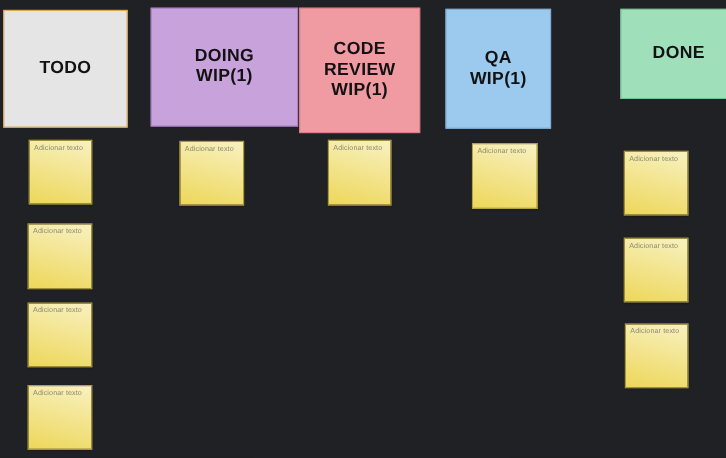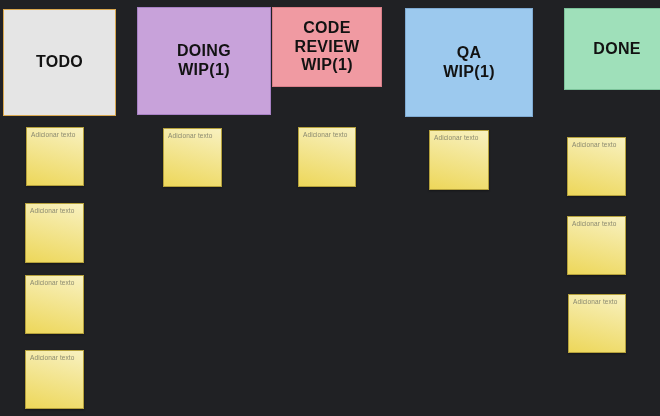--- a/index.html
+++ b/index.html
@@ -67,29 +67,29 @@
     <div class="sticky-note" style="left: 25px; top: 350px; width: 59px; height: 59px; background: linear-gradient(195deg, rgb(248, 241, 192) 0%, rgb(237, 215, 90) 100%); border-color: rgb(181, 161, 60);">
       <span class="note-label" style="color: rgb(138, 137, 112);">Adicionar texto</span>
     </div>
     <div class="header-card" style="left: 137px; top: 7px; width: 134px; height: 108px; background: rgb(200, 162, 218); border-color: rgb(168, 129, 196);">
       <span class="header-label">DOING
 WIP(1)</span>
     </div>
     <div class="sticky-note" style="left: 163px; top: 128px; width: 59px; height: 59px; background: linear-gradient(195deg, rgb(248, 241, 192) 0%, rgb(237, 215, 90) 100%); border-color: rgb(181, 161, 60);">
       <span class="note-label" style="color: rgb(138, 137, 112);">Adicionar texto</span>
     </div>
-    <div class="header-card" style="left: 272px; top: 7px; width: 110px; height: 80px; background: rgb(240, 154, 162); border-color: rgb(217, 127, 137);">
+    <div class="header-card" style="left: 272px; top: 7px; width: 110px; height: 114px; background: rgb(240, 154, 162); border-color: rgb(217, 127, 137);">
       <span class="header-label">CODE
 REVIEW
 WIP(1)</span>
     </div>
     <div class="sticky-note" style="left: 298px; top: 127px; width: 58px; height: 60px; background: linear-gradient(195deg, rgb(248, 241, 192) 0%, rgb(237, 215, 90) 100%); border-color: rgb(181, 161, 60);">
       <span class="note-label" style="color: rgb(138, 137, 112);">Adicionar texto</span>
     </div>
-    <div class="header-card" style="left: 405px; top: 8px; width: 128px; height: 109px; background: rgb(156, 201, 238); border-color: rgb(127, 171, 211);">
+    <div class="header-card" style="left: 405px; top: 8px; width: 96px; height: 109px; background: rgb(156, 201, 238); border-color: rgb(127, 171, 211);">
       <span class="header-label">QA
 WIP(1)</span>
     </div>
     <div class="sticky-note" style="left: 429px; top: 130px; width: 60px; height: 60px; background: linear-gradient(195deg, rgb(248, 241, 192) 0%, rgb(237, 215, 90) 100%); border-color: rgb(181, 161, 60);">
       <span class="note-label" style="color: rgb(138, 137, 112);">Adicionar texto</span>
     </div>
     <div class="header-card" style="left: 564px; top: 8px; width: 106px; height: 82px; background: rgb(159, 224, 186); border-color: rgb(124, 195, 154); align-items: center;">
       <span class="header-label">DONE</span>
     </div>
     <div class="sticky-note" style="left: 567px; top: 137px; width: 59px; height: 59px; background: linear-gradient(195deg, rgb(248, 241, 192) 0%, rgb(237, 215, 90) 100%); border-color: rgb(181, 161, 60);">

